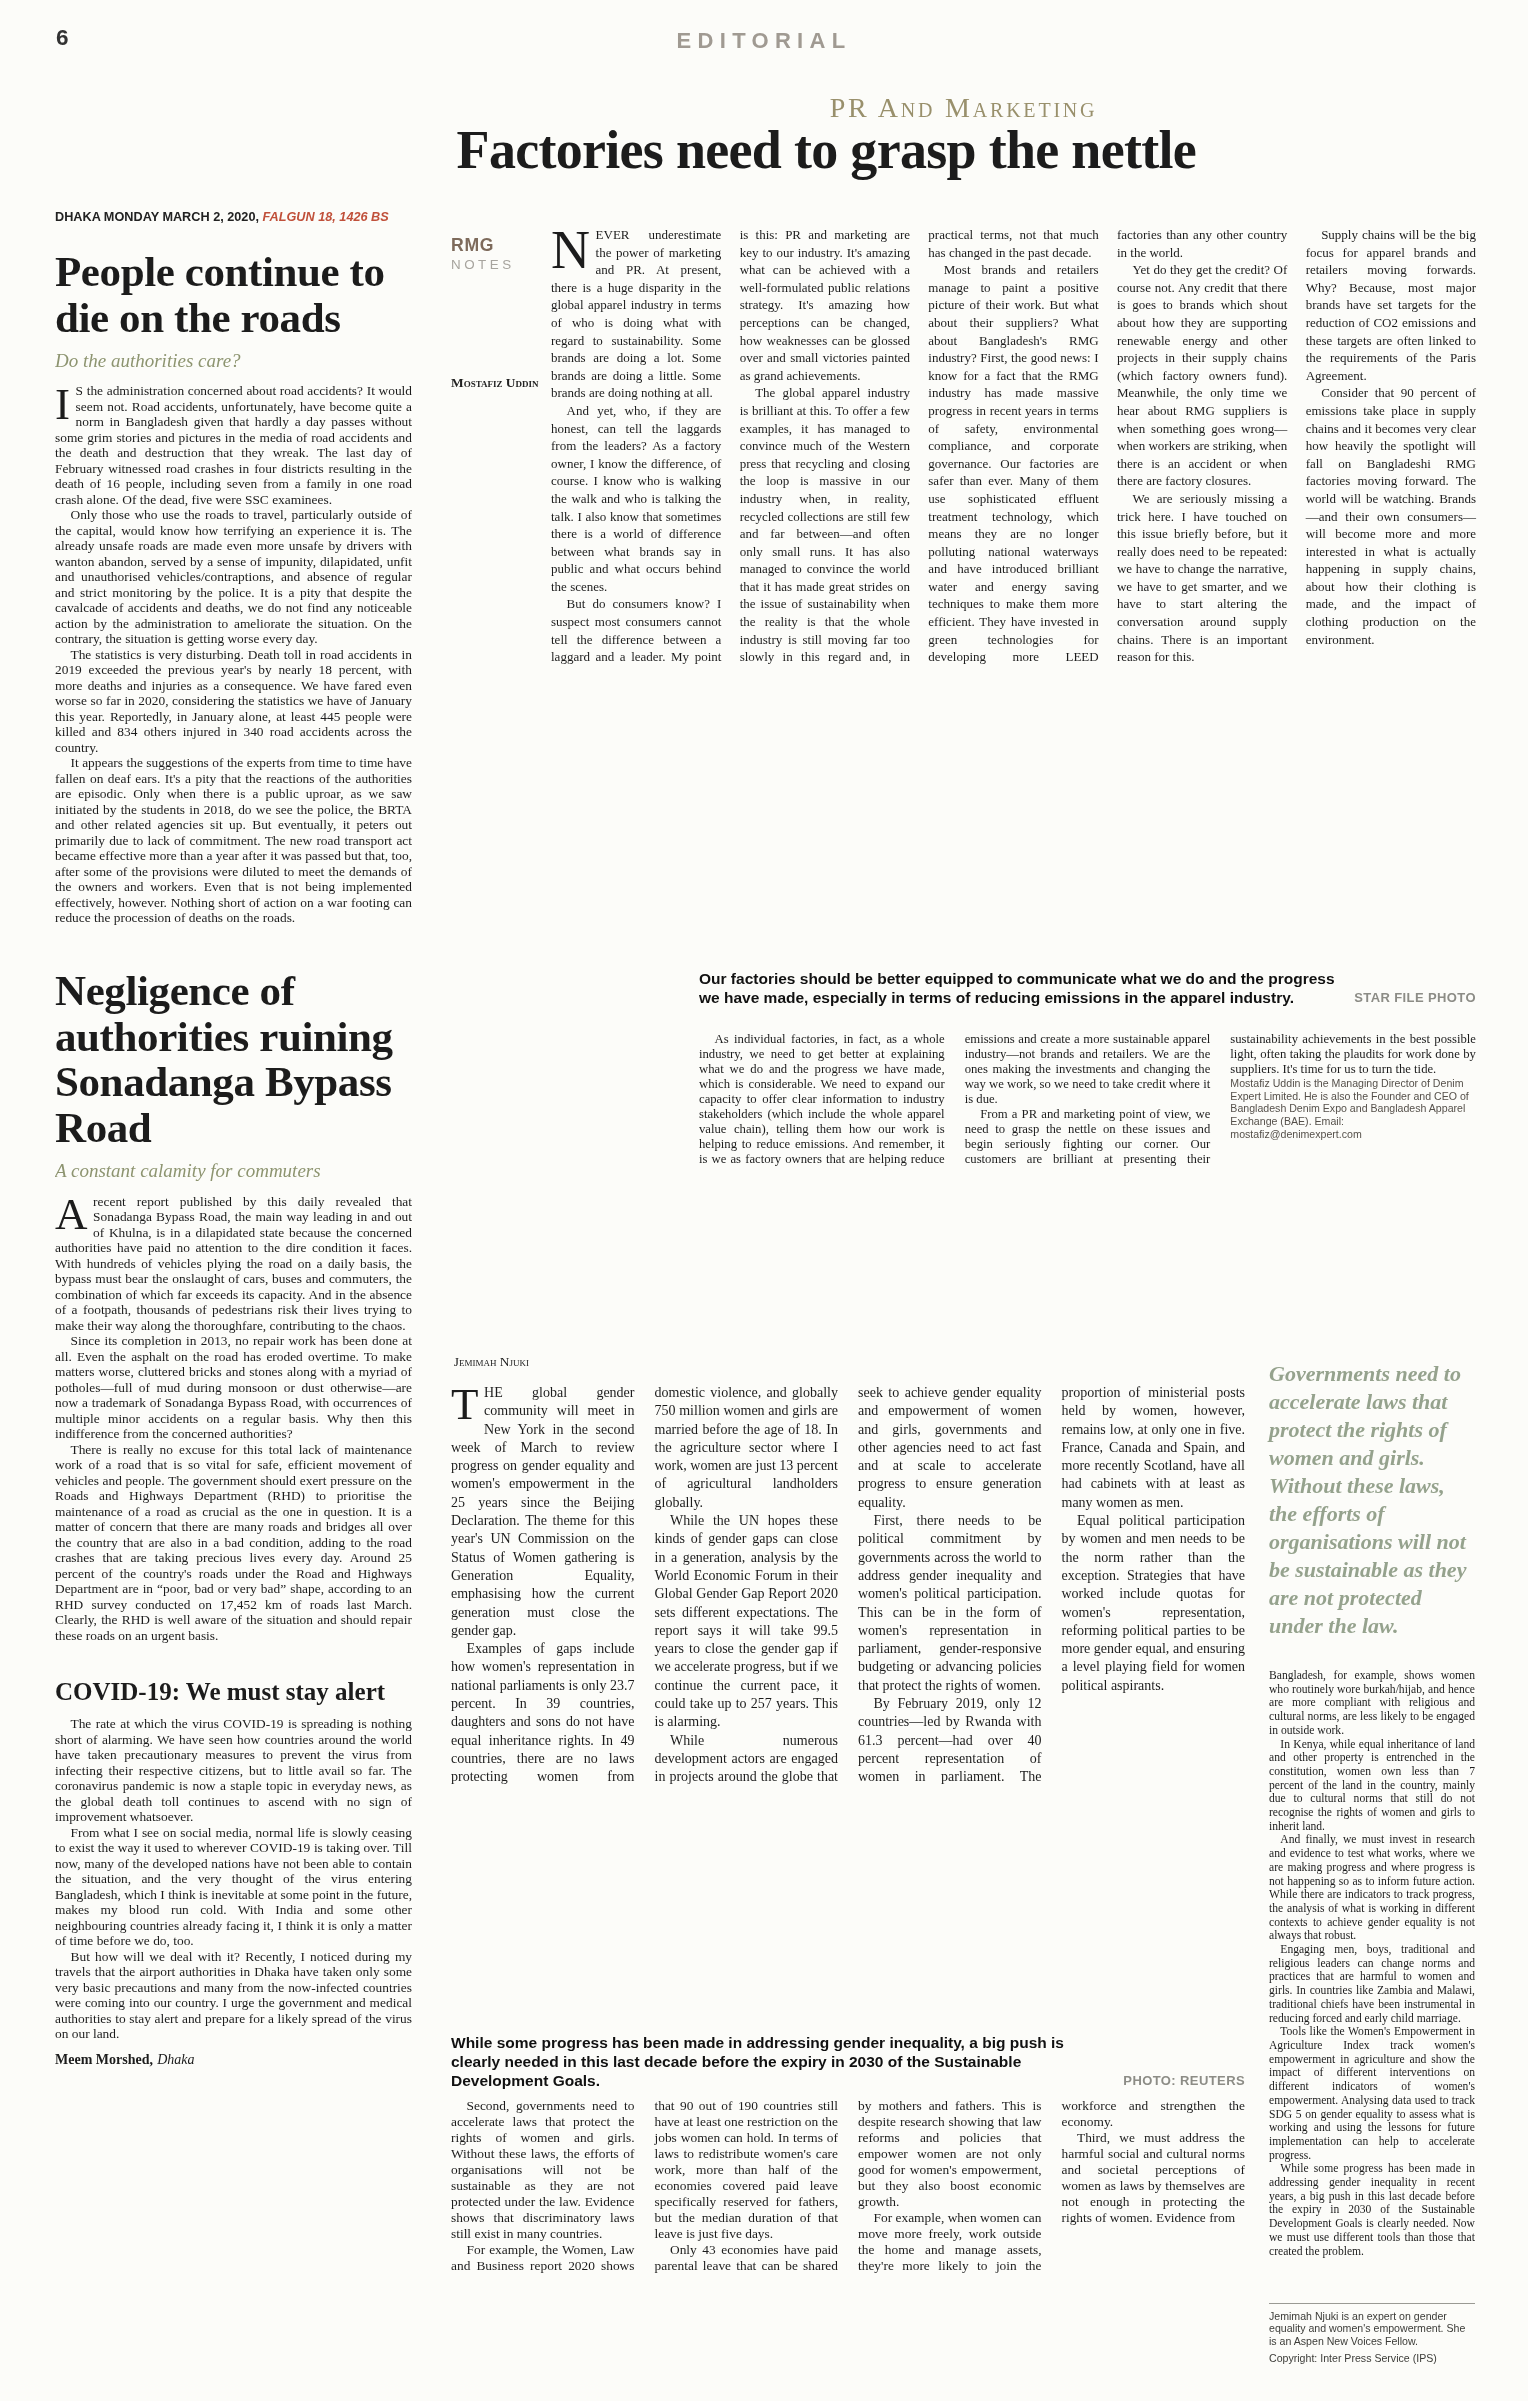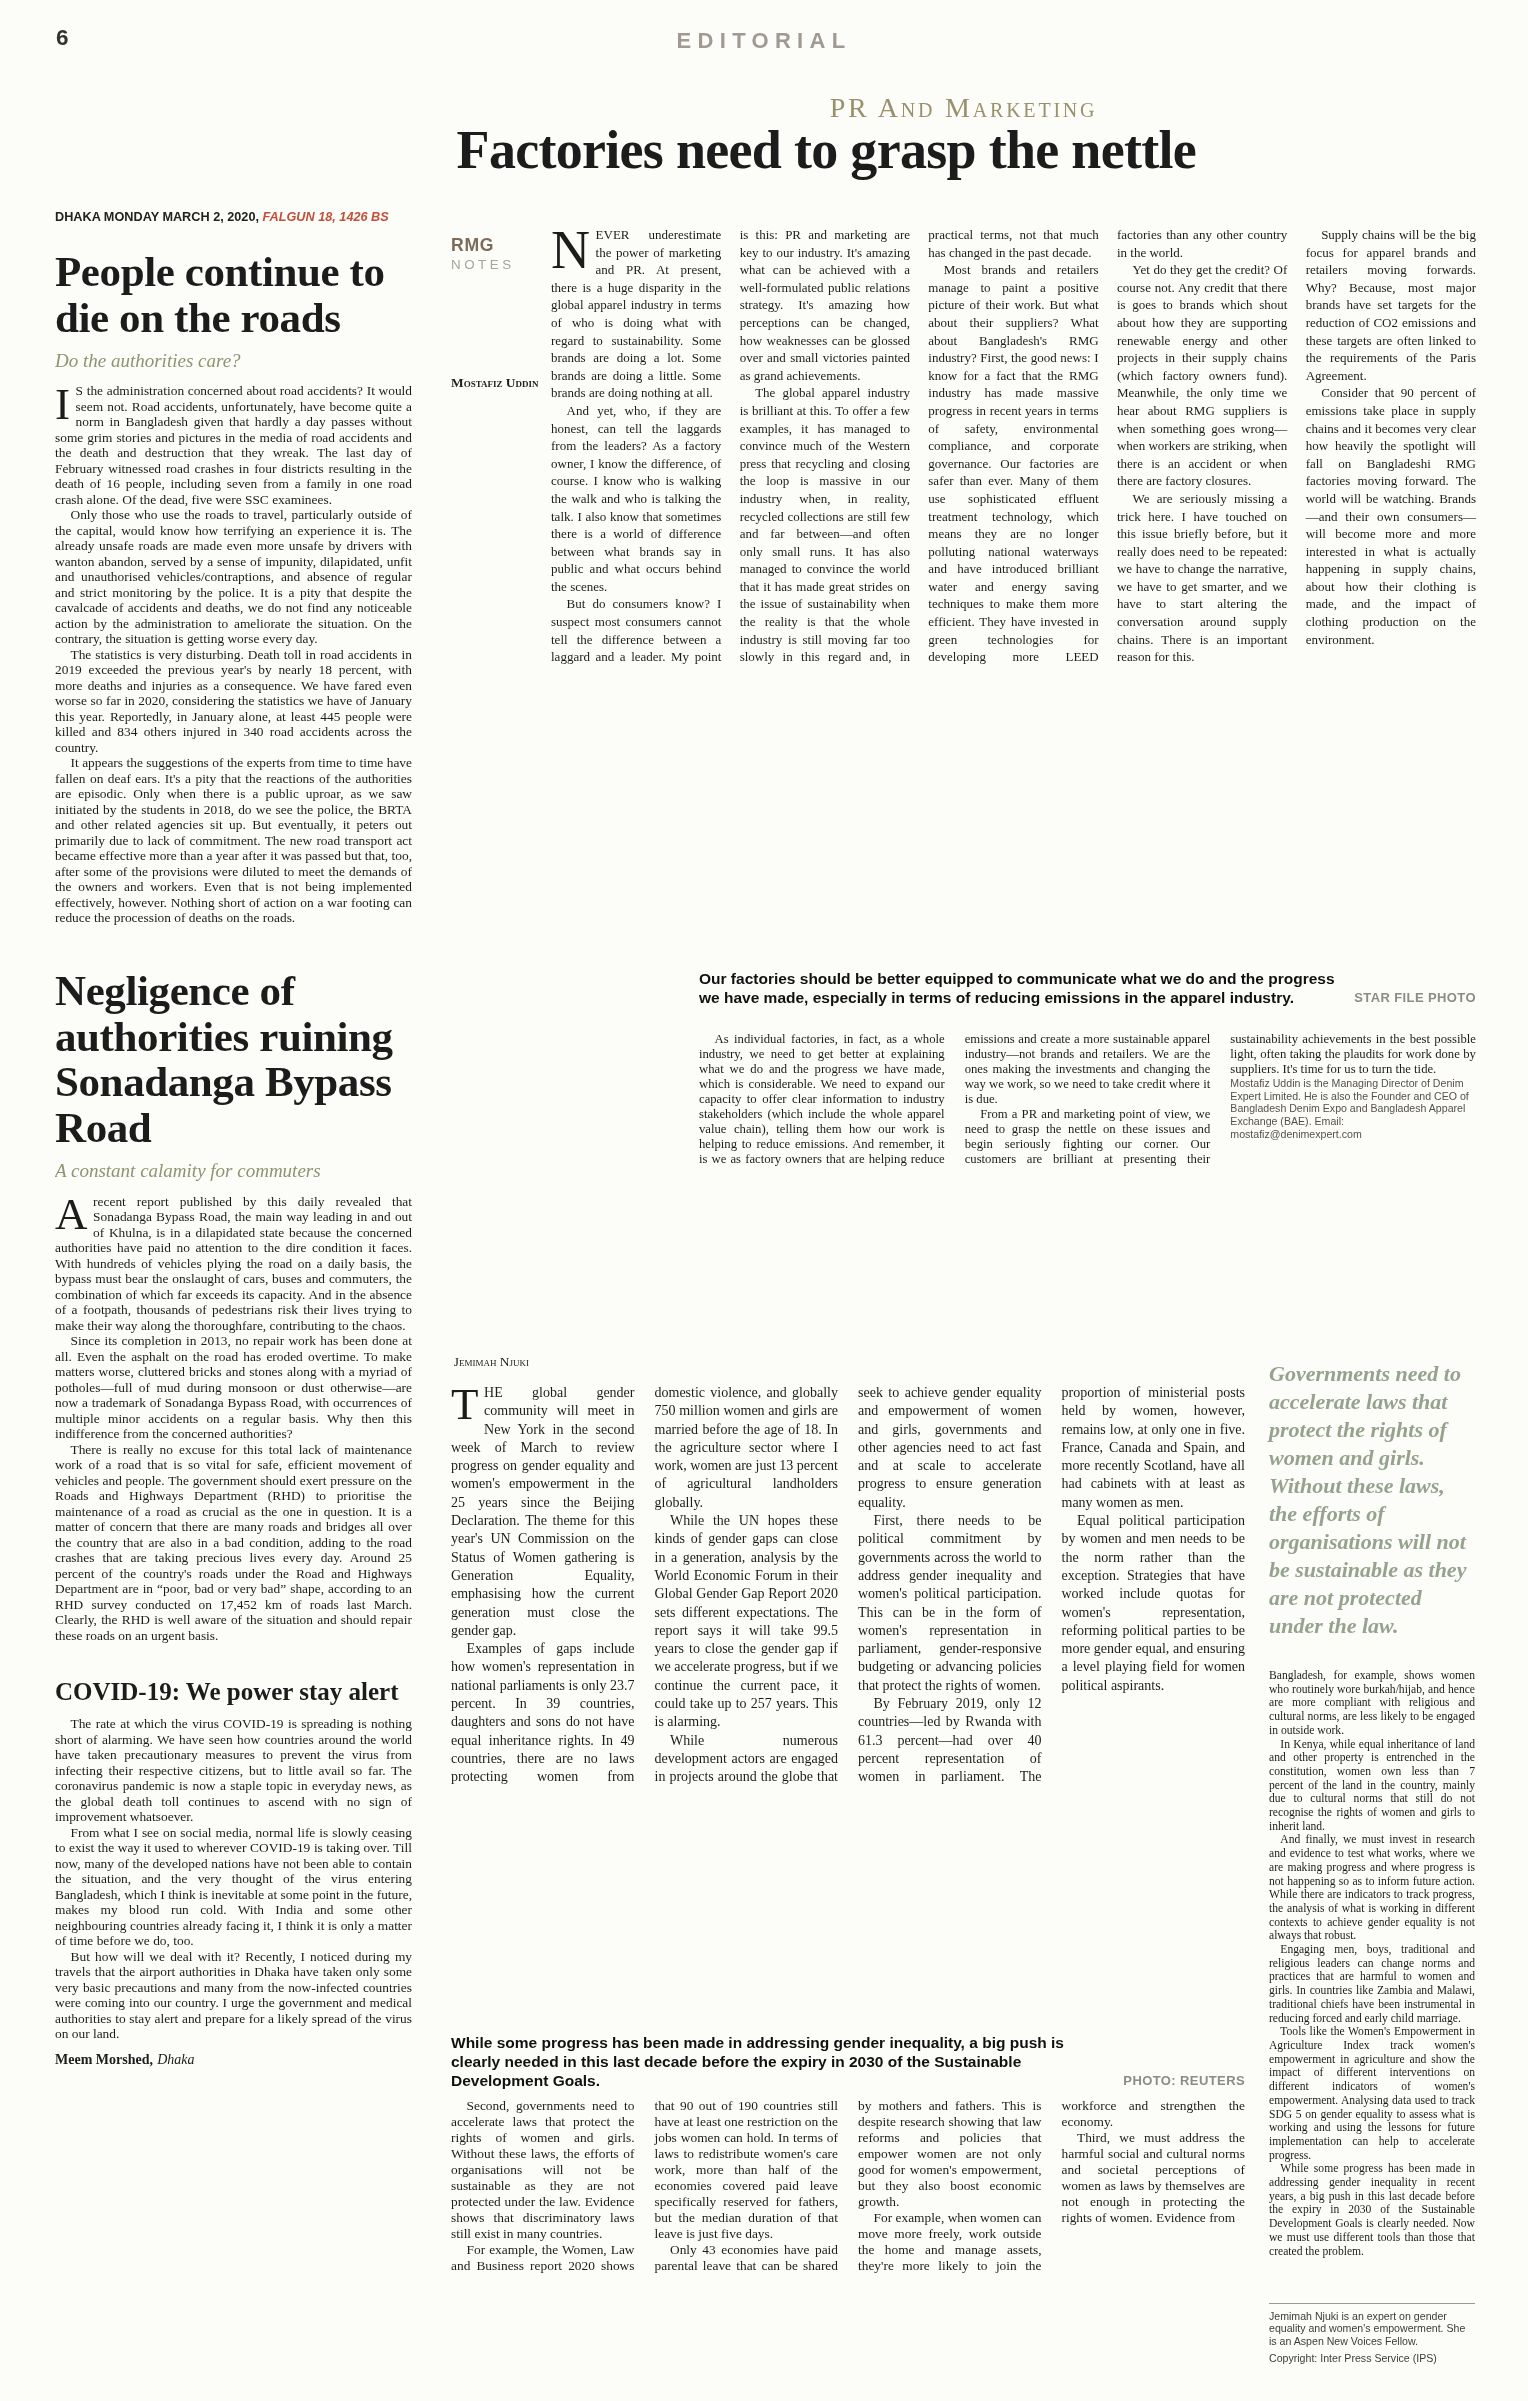--- a/index.html
+++ b/index.html
@@ -117,21 +117,21 @@
         <p class="lead"><span class="dc">A</span><span>recent report published by this daily revealed that Sonadanga Bypass Road, the main way leading in and out of Khulna, is in a dilapidated state because the concerned authorities have paid no attention to the dire condition it faces. With hundreds of vehicles plying the road on a daily basis, the bypass must bear the onslaught of cars, buses and commuters, the combination of which far exceeds its capacity. And in the absence of a footpath, thousands of pedestrians risk their lives trying to make their way along the thoroughfare, contributing to the chaos.</span></p>
         <div>
             <p>Since its completion in 2013, no repair work has been done at all. Even the asphalt on the road has eroded overtime. To make matters worse, cluttered bricks and stones along with a myriad of potholes—full of mud during monsoon or dust otherwise—are now a trademark of Sonadanga Bypass Road, with occurrences of multiple minor accidents on a regular basis. Why then this indifference from the concerned authorities?</p>
             <p>There is really no excuse for this total lack of maintenance work of a road that is so vital for safe, efficient movement of vehicles and people. The government should exert pressure on the Roads and Highways Department (RHD) to prioritise the maintenance of a road as crucial as the one in question. It is a matter of concern that there are many roads and bridges all over the country that are also in a bad condition, adding to the road crashes that are taking precious lives every day. Around 25 percent of the country's roads under the Road and Highways Department are in “poor, bad or very bad” shape, according to an RHD survey conducted on 17,452 km of roads last March. Clearly, the RHD is well aware of the situation and should repair these roads on an urgent basis.</p>
           </div>
       </div>
     </section>
 
 
     <section class="covid">
-      <h3 class="covid-title">COVID-19: We power stay alert</h3>
+      <h3 class="covid-title">COVID-19: We must stay alert</h3>
       <div class="body-text">
           <p>The rate at which the virus COVID-19 is spreading is nothing short of alarming. We have seen how countries around the world have taken precautionary measures to prevent the virus from infecting their respective citizens, but to little avail so far. The coronavirus pandemic is now a staple topic in everyday news, as the global death toll continues to ascend with no sign of improvement whatsoever.</p>
           <p>From what I see on social media, normal life is slowly ceasing to exist the way it used to wherever COVID-19 is taking over. Till now, many of the developed nations have not been able to contain the situation, and the very thought of the virus entering Bangladesh, which I think is inevitable at some point in the future, makes my blood run cold. With India and some other neighbouring countries already facing it, I think it is only a matter of time before we do, too.</p>
           <p>But how will we deal with it? Recently, I noticed during my travels that the airport authorities in Dhaka have taken only some very basic precautions and many from the now-infected countries were coming into our country. I urge the government and medical authorities to stay alert and prepare for a likely spread of the virus on our land.</p>
         </div>
       <div class="signature">
         <span class="sig-name">Meem Morshed,</span><span class="sig-place">Dhaka</span>
       </div>
     </section>
 

